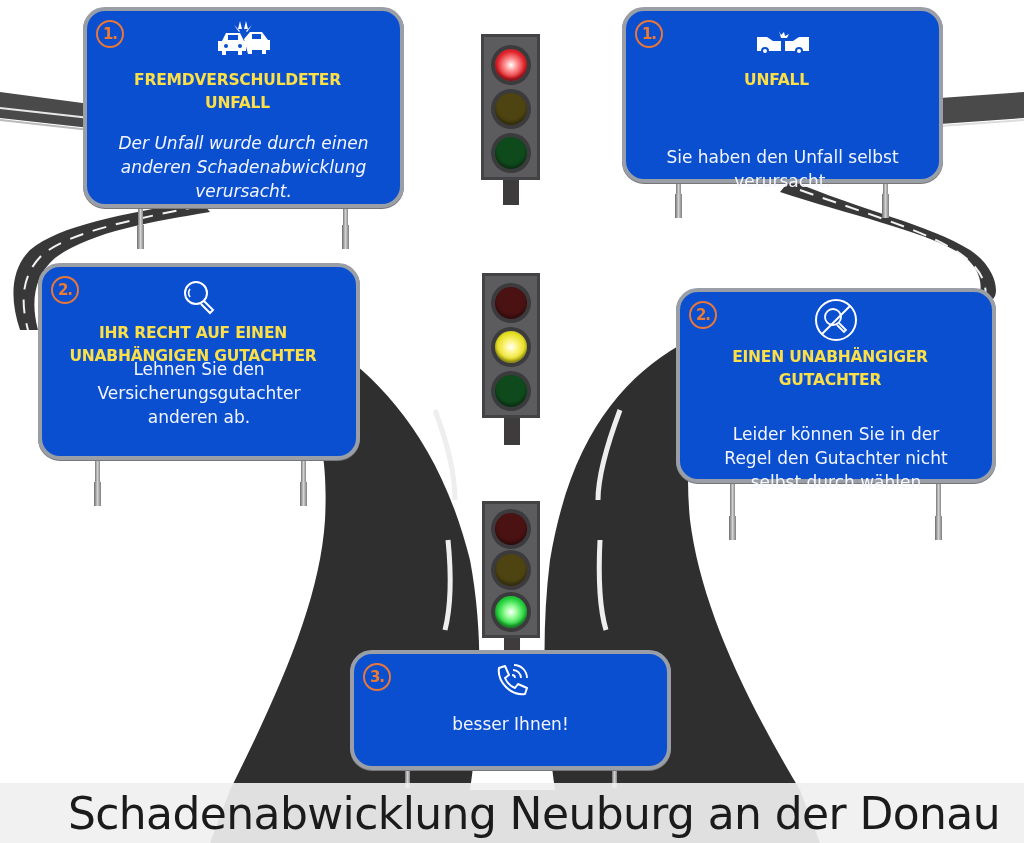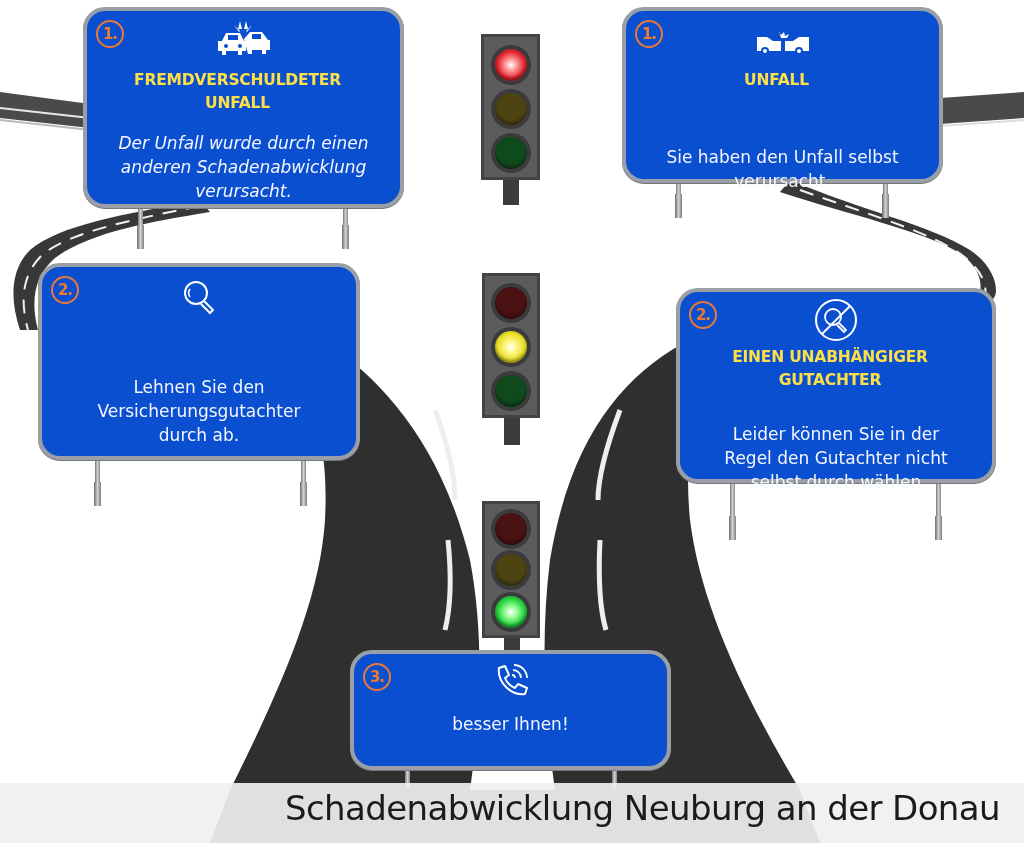--- a/index.html
+++ b/index.html
@@ -15,21 +15,21 @@
   .light{position:absolute;box-sizing:border-box;background:#5c5c5e;border:3px solid #434345;}
   .lamp{position:absolute;left:50%;transform:translateX(-50%);width:32px;height:32px;border-radius:50%;box-shadow:0 0 0 4px #3b3b3d, inset 0 -3px 3px rgba(0,0,0,.35);}
   .lamp.red-off{background:#4a1212;}
   .lamp.yel-off{background:#4e4412;}
   .lamp.grn-off{background:#0f4a1c;}
   .lamp.red-on{background:radial-gradient(circle at 50% 50%,#ffffff 0,#ff9a9a 25%,#e0222a 60%,#8a1515 100%);}
   .lamp.yel-on{background:radial-gradient(circle at 50% 50%,#ffffff 0,#fff68a 25%,#e6df22 60%,#8d8615 100%);}
   .lamp.grn-on{background:radial-gradient(circle at 50% 50%,#ffffff 0,#9cff9c 25%,#22d03a 60%,#127a1f 100%);}
   .pole{position:absolute;width:16px;background:#3e3b3c;}
   .caption-bar{position:absolute;left:0;top:783px;width:1024px;height:60px;background:rgba(240,240,240,0.92);}
-  .caption{position:absolute;right:24px;top:788px;font-family:"DejaVu Sans","Liberation Sans",sans-serif;font-size:34px;font-weight:normal;color:#1b1b1b;letter-spacing:-0.6px;white-space:nowrap;}
+  .caption{position:absolute;right:24px;top:788px;font-family:"DejaVu Sans","Liberation Sans",sans-serif;font-size:44px;font-weight:normal;color:#1b1b1b;letter-spacing:-0.6px;white-space:nowrap;}
 </style>
 </head>
 <body>
 
 <svg class="layer" viewBox="0 0 1024 843" width="1024" height="843">
 
   <path d="M0,92 L90,104 L90,128 L0,118 Z" fill="#4a4a4a"></path>
   <path d="M0,108 L90,118" stroke="#e8e8e8" stroke-width="2"></path>
   <path d="M0,120 L90,130" stroke="#bbb" stroke-width="2"></path>
 
@@ -158,24 +158,28 @@
   </div>
 </div>
 
 <div class="sign" style="left:38px;top:263px;width:322px;height:197px;">
   <div class="badge">2.</div>
   <svg class="icon" style="top:10px;" width="40" height="40" viewBox="0 0 40 40">
     <circle cx="17" cy="16" r="11" fill="none" stroke="#fff" stroke-width="2"></circle>
     <path d="M11,12 a7,7 0 0 0 0,8" fill="none" stroke="#fff" stroke-width="1.6"></path>
     <path d="M25,24 l9,9 l-3,3 l-9,-9" fill="none" stroke="#fff" stroke-width="2"></path>
   </svg>
-  <div class="body" style="top:108px;">
+  <div class="title" style="top:55px;">
+    <div>IHR RECHT AUF EINEN</div>
+    <div>UNABHÄNGIGEN GUTACHTER</div>
+  </div>
+  <div class="body" style="top:90px;">
     <div>Lehnen Sie den</div>
     <div>Versicherungsgutachter</div>
-    <div>durch ab.</div>
+    <div>anderen ab.</div>
   </div>
 </div>
 
 <div class="sign" style="left:676px;top:288px;width:320px;height:195px;">
   <div class="badge">2.</div>
   <svg class="icon" style="top:5px;" width="46" height="46" viewBox="0 0 46 46">
     <circle cx="23" cy="23" r="20" fill="none" stroke="#fff" stroke-width="2"></circle>
     <circle cx="20" cy="20" r="8" fill="none" stroke="#fff" stroke-width="1.8"></circle>
     <path d="M26,26 l7,7 l-2,2 l-7,-7" fill="none" stroke="#fff" stroke-width="1.8"></path>
     <path d="M9,37 L37,9" stroke="#fff" stroke-width="2"></path>

